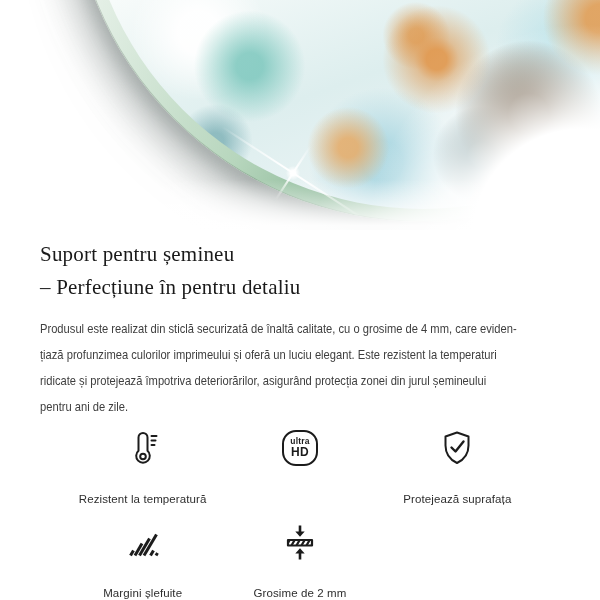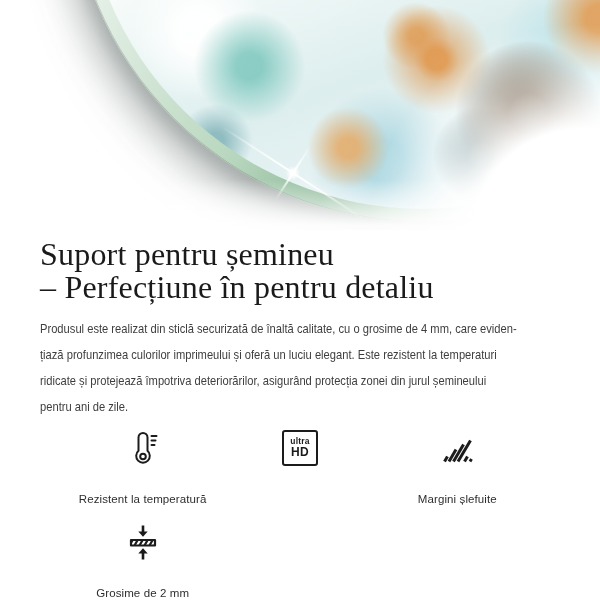--- a/index.html
+++ b/index.html
@@ -44,32 +44,32 @@
   .core { width:14px; height:14px; left:-7px; top:-7px; border-radius:50%;
           background:radial-gradient(circle,#fff 0 25%,rgba(255,255,255,.55) 45%,rgba(255,255,255,0) 75%); }
   .hero-fade { position:absolute; inset:0; pointer-events:none;
     background:
       linear-gradient(to bottom, rgba(255,255,255,0) 78%, rgba(255,255,255,.95) 98%),
       radial-gradient(circle 290px at 97% 104%, #fff 38%, rgba(255,255,255,0) 74%); }
 
   
   .content { padding:8px 40px 0 40px; }
   h1 { font-family:"Liberation Serif", serif; font-weight:400; color:#1a1a1a;
-       font-size:32px; line-height:33px; letter-spacing:.2px; }
+       font-size:21px; line-height:33px; letter-spacing:.2px; }
   .desc { margin-top:12px; width:597px; transform:scaleX(.88); transform-origin:0 0;
           color:#3e3e3e; font-size:12.7px; line-height:26px; letter-spacing:0; }
   .desc div { white-space:nowrap; }
 
   
   .features { margin-top:6px; padding:0 24px; display:grid;
               grid-template-columns:1fr 1fr 1fr; row-gap:15px; }
   .feature { display:flex; flex-direction:column; align-items:center; }
   .feature-icon { height:44px; display:flex; align-items:center; justify-content:center; }
   .feature-label { margin-top:23px; font-size:11.5px; color:#2e2e2e; letter-spacing:.1px; }
-  .uhd { width:36px; height:36px; border:2.5px solid #1b1b1b; border-radius:3px;
+  .uhd { width:36px; height:36px; border:2.5px solid #1b1b1b; border-radius:14px;
          display:flex; flex-direction:column; align-items:center; justify-content:center;
          color:#1b1b1b; }
   .uhd span { font-size:8.5px; font-weight:700; line-height:9px; letter-spacing:.2px; }
   .uhd b { font-size:12px; font-weight:700; line-height:13px; letter-spacing:.3px; }
   svg .ln { stroke:#1c1c1c; stroke-width:2; fill:none; stroke-linecap:round; stroke-linejoin:round; }
   svg .thick { stroke-width:3; stroke-linecap:butt; }
   svg .fill { fill:#1b1b1b; stroke:none; }
 </style>
 </head>
 <body>
@@ -113,20 +113,29 @@
 
     <div class="feature">
       <div class="feature-icon">
         <div class="uhd">
           <span>ultra</span>
           <b>HD</b>
         </div>
       </div>
     </div>
 
+    <div class="feature">
+      <div class="feature-icon">
+        <svg width="40" height="40" viewBox="0 0 40 40">
+          <path class="ln" d="M20 4.5 L31.5 8.5 V17.5 C31.5 26.5 26.8 31.8 20 35 C13.2 31.8 8.5 26.5 8.5 17.5 V8.5 Z"></path>
+          <path class="ln" style="stroke-width:2.4" d="M14.5 19.5 L18.5 23.5 L26.5 13.5"></path>
+        </svg>
+      </div>
+      <div class="feature-label">Protejează suprafața</div>
+    </div>
 
 
     <div class="feature">
       <div class="feature-icon">
         <svg width="40" height="40" viewBox="0 0 40 40">
           <path class="ln thick" d="M7.5 33.5 L10.5 28.5"></path>
           <path class="ln thick" d="M12 33.5 L19 21.5"></path>
           <path class="ln thick" d="M16.5 33.5 L26.5 16.5"></path>
           <path class="ln thick" d="M21 33.5 L33.5 12.5"></path>
           <path class="ln thick" d="M27.5 33.5 L30.5 28.5"></path>

